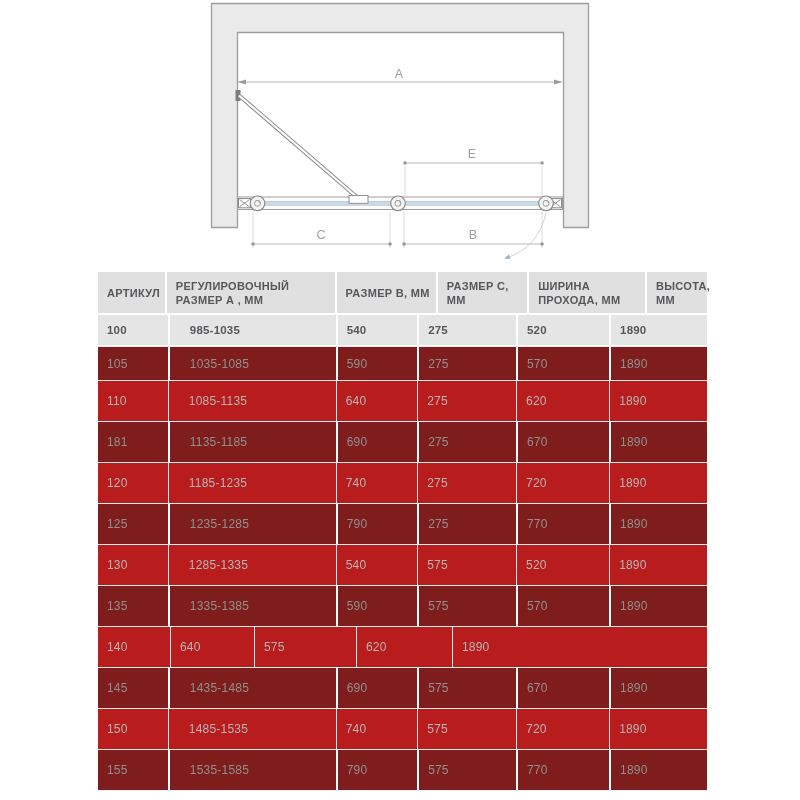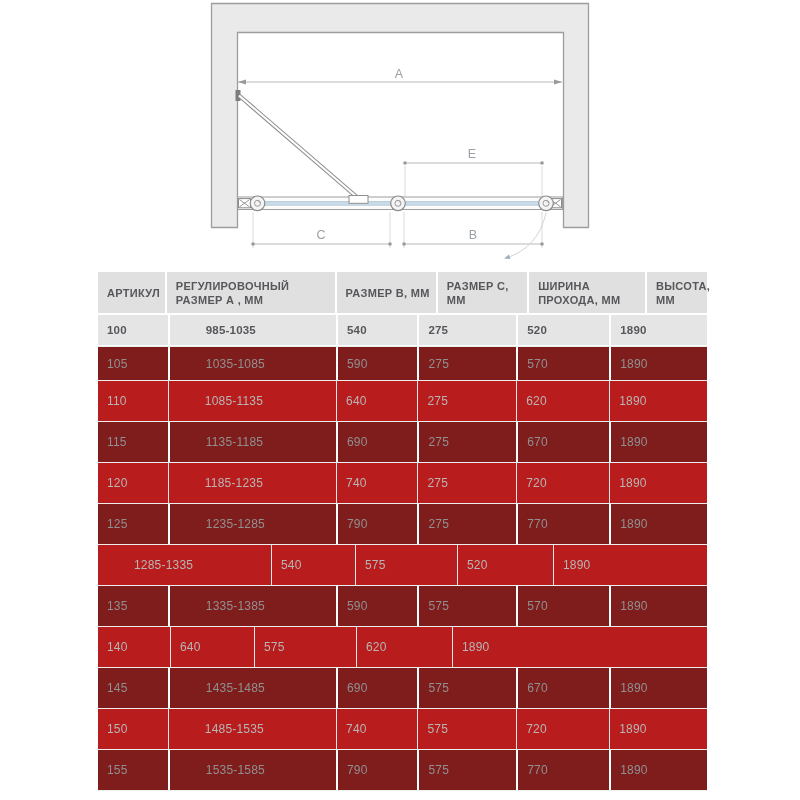--- a/index.html
+++ b/index.html
@@ -11,21 +11,21 @@
   .spec-table{position:absolute;left:98px;top:272px;width:609px;border-bottom:1px solid #ededed}
   .thead{display:flex;background:#e0e0e0;height:41px;align-items:center}
   .th{font-size:11px;font-weight:bold;color:#57575b;line-height:14px;letter-spacing:.3px;
       padding-left:9px;height:100%;display:flex;align-items:center}
   .th + .th{border-left:2px solid #ffffff}
   .col-h0{width:68px}.col-h1{width:173px}.col-h2{width:103px}
   .col-h3{width:93px}.col-h4{width:120px}.col-h5{width:62px}
 
   .tr{display:flex;height:41px;font-size:12px;letter-spacing:.2px}
   .td{padding-left:9px;height:100%;display:flex;align-items:center}
-  .td.col-b1{padding-left:36px}
+  .td.col-b1{padding-left:20px}
   .col-b0{width:72px}.col-b1{width:173px}.col-b2{width:84px}
   .col-b3{width:102px}.col-b4{width:96px}.col-b5{width:101px}
 
   .tr.hl{background:#e5e5e5;height:30px;margin:2px 0 1px 0;font-weight:bold;
          font-size:11.5px;color:#57575b}
   .tr.hl .td + .td{border-left:2px solid #ffffff}
   .tr.striped{background:#7f1d1d;color:#909090;border-top:1px solid #ededed}
   .tr.striped .td + .td{border-left:2px solid #ffffff}
   .tr.plain{background:#b91c1c;color:#b6b6b6;border-top:1px solid #ededed}
   .tr.plain .td + .td{border-left:1px solid #e8e8e8}
@@ -147,21 +147,21 @@
       </div>
       <div class="tr plain">
         <div class="td col-b0">110</div>
         <div class="td col-b1">1085-1135</div>
         <div class="td col-b2">640</div>
         <div class="td col-b3">275</div>
         <div class="td col-b4">620</div>
         <div class="td col-b5">1890</div>
       </div>
       <div class="tr striped">
-        <div class="td col-b0">115</div>
+        <div class="td col-b0">181</div>
         <div class="td col-b1">1135-1185</div>
         <div class="td col-b2">690</div>
         <div class="td col-b3">275</div>
         <div class="td col-b4">670</div>
         <div class="td col-b5">1890</div>
       </div>
       <div class="tr plain">
         <div class="td col-b0">120</div>
         <div class="td col-b1">1185-1235</div>
         <div class="td col-b2">740</div>
@@ -171,20 +171,21 @@
       </div>
       <div class="tr striped">
         <div class="td col-b0">125</div>
         <div class="td col-b1">1235-1285</div>
         <div class="td col-b2">790</div>
         <div class="td col-b3">275</div>
         <div class="td col-b4">770</div>
         <div class="td col-b5">1890</div>
       </div>
       <div class="tr plain">
+        <div class="td col-b0">130</div>
         <div class="td col-b1">1285-1335</div>
         <div class="td col-b2">540</div>
         <div class="td col-b3">575</div>
         <div class="td col-b4">520</div>
         <div class="td col-b5">1890</div>
       </div>
       <div class="tr striped">
         <div class="td col-b0">135</div>
         <div class="td col-b1">1335-1385</div>
         <div class="td col-b2">590</div>

